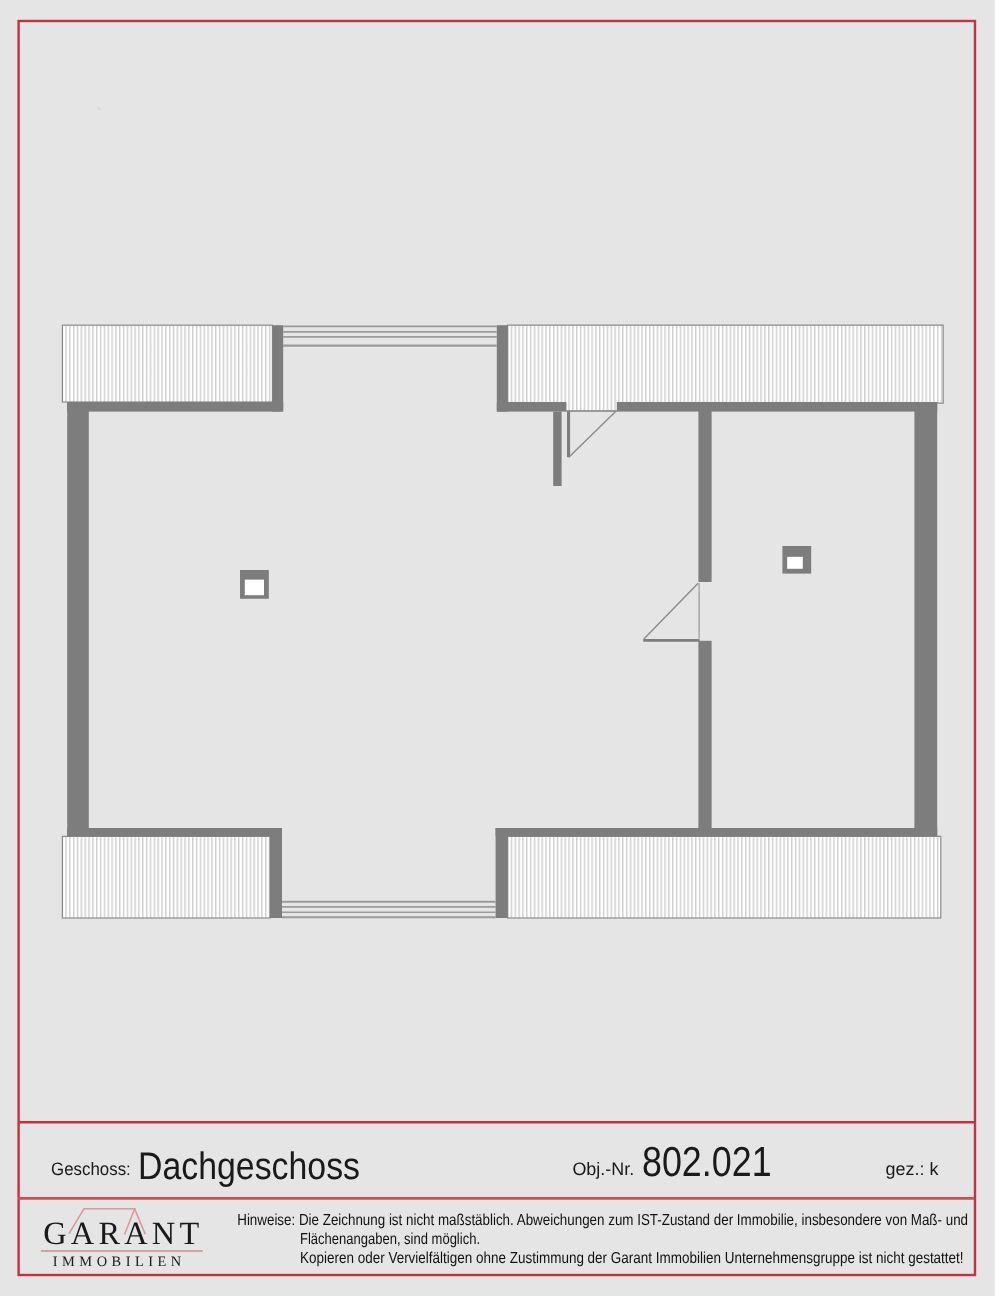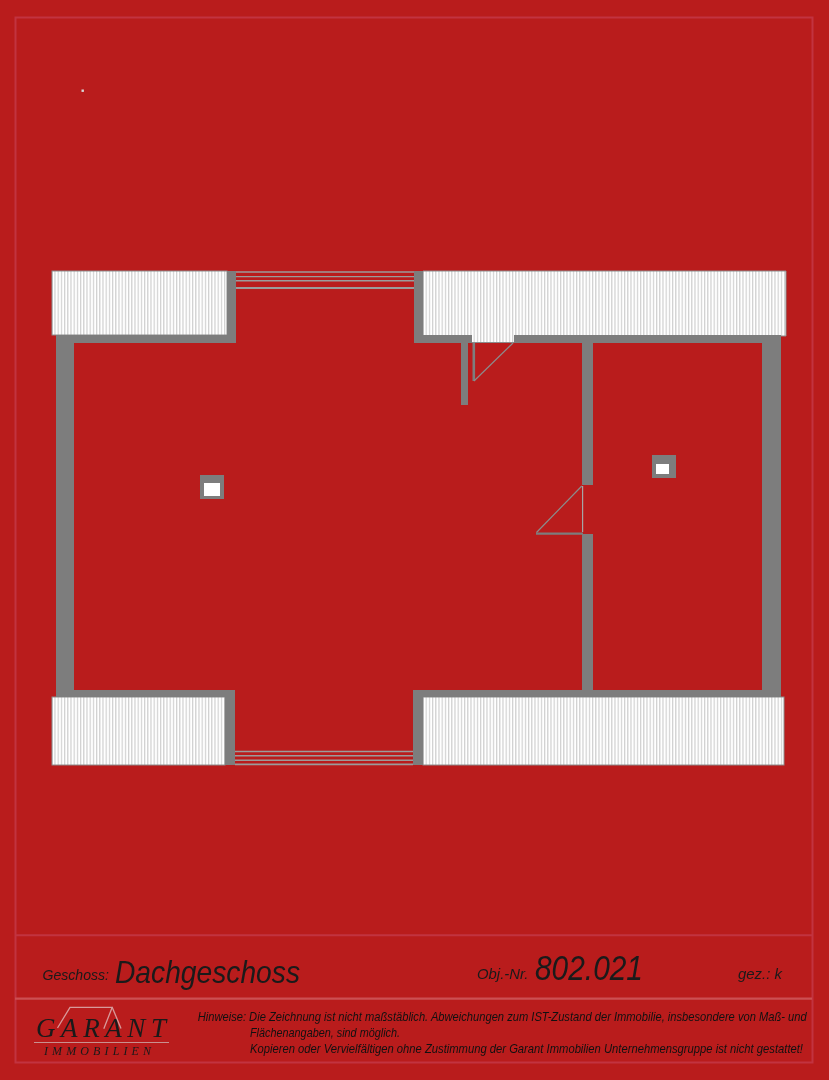--- a/index.html
+++ b/index.html
@@ -1,17 +1,17 @@
 <!DOCTYPE html>
 <html><head>
 <meta charset="utf-8">
 <style>
   html,body{margin:0;padding:0;background:#ffffff;}
-  #page{position:relative;width:829px;height:1080px;background:#b91c1c;overflow:hidden;
-        font-family:"Liberation Sans",sans-serif;font-style:italic;}
+  #page{position:relative;width:829px;height:1080px;background:#e5e5e5;overflow:hidden;
+        font-family:"Liberation Sans",sans-serif;}
   svg{position:absolute;left:0;top:0;}
 </style>
 </head>
 <body>
 <div id="page">
 <svg width="829" height="1080" viewBox="0 0 829 1080" xmlns="http://www.w3.org/2000/svg">
   <defs>
     <pattern id="hatch" width="3.2" height="8" patternUnits="userSpaceOnUse">
       <rect width="3.2" height="8" fill="#ffffff"></rect>
       <rect x="0" y="0" width="1.2" height="8" fill="#cfcfcf"></rect>

